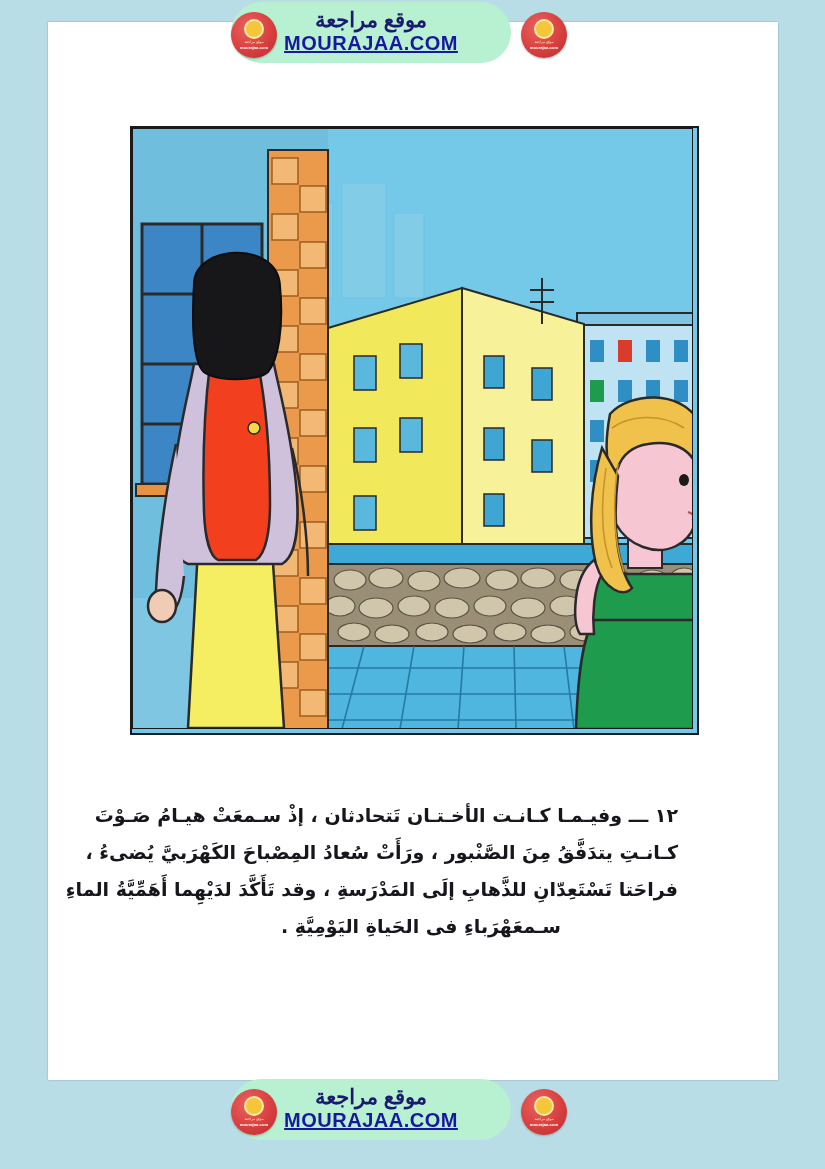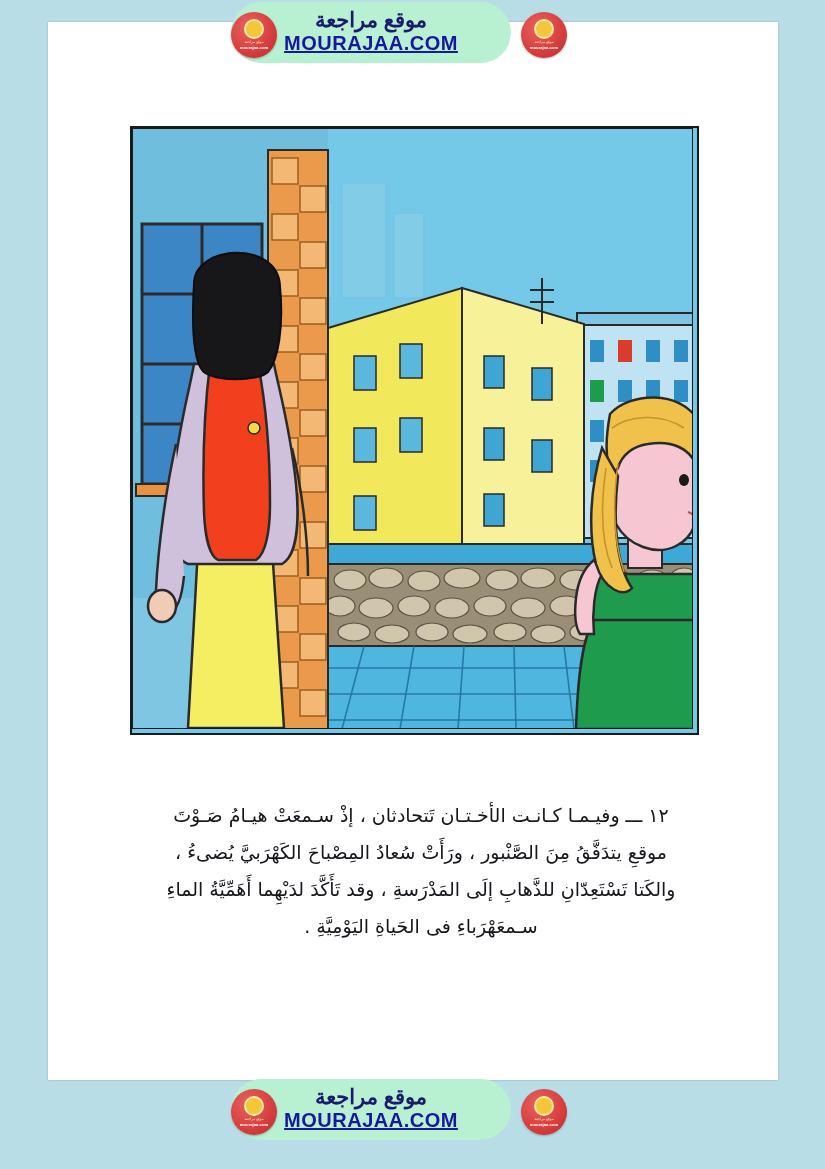--- a/index.html
+++ b/index.html
@@ -114,21 +114,21 @@
     width: 530px;
     direction: rtl;
     text-align: center;
     color: #16161c;
     font-family: "DejaVu Sans", "Liberation Sans", sans-serif;
   }
   .text-line {
     font-size: 19px;
     line-height: 37px;
     white-space: nowrap;
-    font-weight: 400;
+    font-weight: 700;
     margin-left: 16px;
   }
   .text-line.l1 { letter-spacing: 0.6px; }
   .text-line.l4 { }
 </style>
 </head>
 <body>
 
 <div class="page-sheet">
 
@@ -339,22 +339,22 @@
           <path d="M486,336 C480,378 482,414 492,444"></path>
         </g>
       </g>
 
       <rect x="0.5" y="0.5" width="560" height="600" fill="none" stroke="#1a1a1a" stroke-width="1"></rect>
     </svg>
   </div>
 
   <div class="text-block">
     <div class="text-line l1">١٢ ـــ وفيـمـا كـانـت الأخـتـان تَتحادثان ، إذْ سـمعَتْ هيـامُ صَـوْتَ</div>
-    <div class="text-line l2">موقعِ يتدَفَّقُ مِنَ الصَّنْبور ، ورَأَتْ سُعادُ المِصْباحَ الكَهْرَبيَّ يُضىءُ ،</div>
-    <div class="text-line l3">والكَتا تَسْتَعِدّانِ للذَّهابِ إلَى المَدْرَسةِ ، وقد تَأَكَّدَ لدَيْهِما أَهَمِّيَّةُ الماءِ</div>
+    <div class="text-line l2">كـانـتِ يتدَفَّقُ مِنَ الصَّنْبور ، ورَأَتْ سُعادُ المِصْباحَ الكَهْرَبيَّ يُضىءُ ،</div>
+    <div class="text-line l3">فراحَتا تَسْتَعِدّانِ للذَّهابِ إلَى المَدْرَسةِ ، وقد تَأَكَّدَ لدَيْهِما أَهَمِّيَّةُ الماءِ</div>
     <div class="text-line l4">سـمعَهْرَباءِ فى الحَياةِ اليَوْمِيَّةِ .</div>
   </div>
 
 </div>
 
 <div class="watermark top">
   <div class="wm-pill">
     <div class="wm-line1">موقع مراجعة</div>
     <div class="wm-line2">MOURAJAA.COM</div>
   </div>

